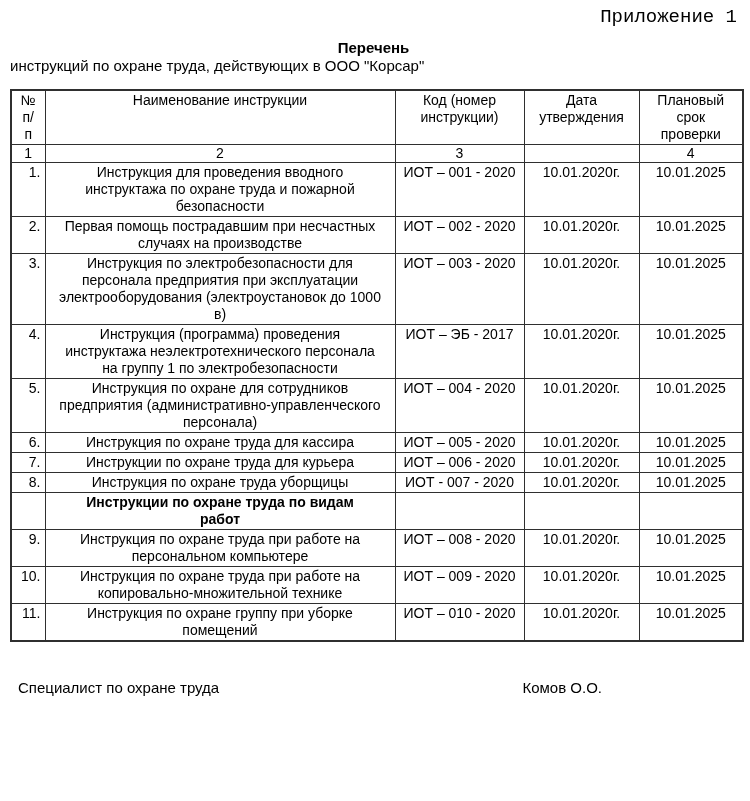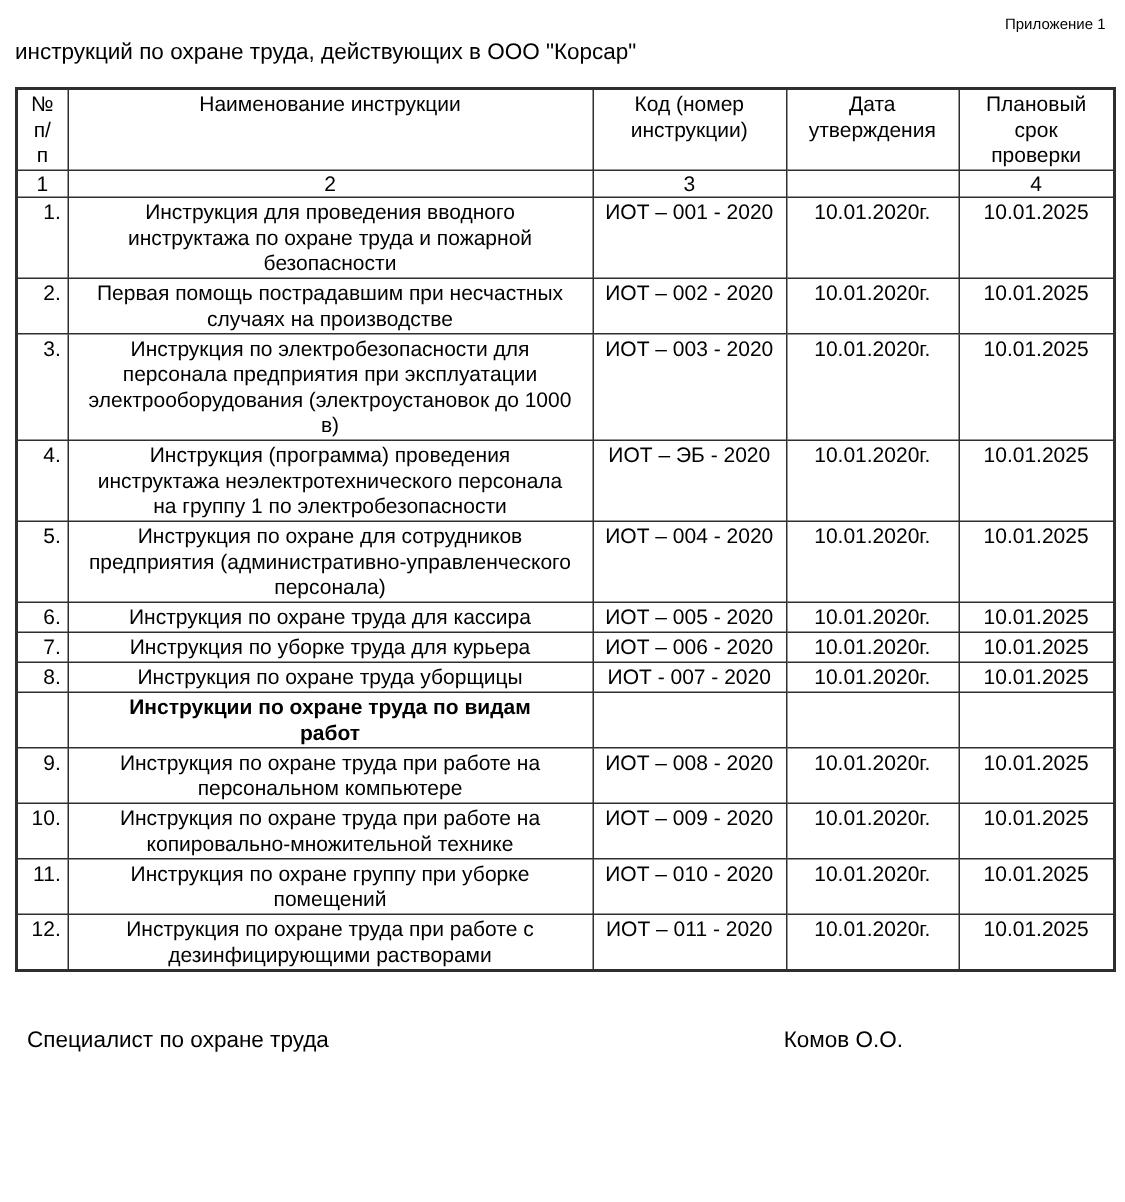--- a/index.html
+++ b/index.html
@@ -3,21 +3,21 @@
 <meta charset="utf-8">
 <style>
   html, body { margin:0; padding:0; }
   body {
     width:750px; height:801px; overflow:hidden;
     background:#ffffff; color:#000;
     font-family:"Liberation Sans", sans-serif;
   }
   .page { padding:8px 13px 0 10px; }
 
-  .appendix { text-align:right; font-size:10px; line-height:18px; }
+  .appendix { text-align:right; font-size:19px; line-height:18px;font-family:Liberation Mono, monospace; }
 
   .doc-title {
     text-align:center; font-weight:bold; font-size:15px;
     margin-top:13px; line-height:18px;
   }
   .doc-subtitle { font-size:15px; line-height:18px; }
 
   table.instr {
     border-collapse:collapse; table-layout:fixed;
     width:732px; margin-top:14px;
@@ -60,20 +60,21 @@
 </style>
 </head>
 <body>
 
 <div class="page">
 
   <div class="appendix">
     <div>Приложение 1</div>
   </div>
 
+  <div class="doc-title">Перечень</div>
   <div class="doc-subtitle">инструкций по охране труда, действующих в ООО "Корсар"</div>
 
   <table class="instr">
     <colgroup>
       <col class="col-num">
         <col class="col-name">
         <col class="col-code">
         <col class="col-date">
         <col class="col-plan">
     </colgroup>
@@ -125,21 +126,21 @@
 в)</td>
           <td class="cell-code">ИОТ – 003 - 2020</td>
           <td class="cell-date">10.01.2020г.</td>
           <td class="cell-plan">10.01.2025</td>
         </tr>
         <tr>
           <td class="cell-num">4.</td>
           <td class="cell-name">Инструкция (программа) проведения
 инструктажа неэлектротехнического персонала
 на группу 1 по электробезопасности</td>
-          <td class="cell-code">ИОТ – ЭБ - 2020</td>
+          <td class="cell-code">ИОТ – ЭБ - 2017</td>
           <td class="cell-date">10.01.2020г.</td>
           <td class="cell-plan">10.01.2025</td>
         </tr>
         <tr>
           <td class="cell-num">5.</td>
           <td class="cell-name">Инструкция по охране для сотрудников
 предприятия (административно-управленческого
 персонала)</td>
           <td class="cell-code">ИОТ – 004 - 2020</td>
           <td class="cell-date">10.01.2020г.</td>
@@ -147,21 +148,21 @@
         </tr>
         <tr>
           <td class="cell-num">6.</td>
           <td class="cell-name">Инструкция по охране труда для кассира</td>
           <td class="cell-code">ИОТ – 005 - 2020</td>
           <td class="cell-date">10.01.2020г.</td>
           <td class="cell-plan">10.01.2025</td>
         </tr>
         <tr>
           <td class="cell-num">7.</td>
-          <td class="cell-name">Инструкция по уборке труда для курьера</td>
+          <td class="cell-name">Инструкции по охране труда для курьера</td>
           <td class="cell-code">ИОТ – 006 - 2020</td>
           <td class="cell-date">10.01.2020г.</td>
           <td class="cell-plan">10.01.2025</td>
         </tr>
         <tr>
           <td class="cell-num">8.</td>
           <td class="cell-name">Инструкция по охране труда уборщицы</td>
           <td class="cell-code">ИОТ - 007 - 2020</td>
           <td class="cell-date">10.01.2020г.</td>
           <td class="cell-plan">10.01.2025</td>
@@ -191,28 +192,20 @@
           <td class="cell-plan">10.01.2025</td>
         </tr>
         <tr>
           <td class="cell-num">11.</td>
           <td class="cell-name">Инструкция по охране группу при уборке
 помещений</td>
           <td class="cell-code">ИОТ – 010 - 2020</td>
           <td class="cell-date">10.01.2020г.</td>
           <td class="cell-plan">10.01.2025</td>
         </tr>
-        <tr>
-          <td class="cell-num">12.</td>
-          <td class="cell-name">Инструкция по охране труда при работе с
-дезинфицирующими растворами</td>
-          <td class="cell-code">ИОТ – 011 - 2020</td>
-          <td class="cell-date">10.01.2020г.</td>
-          <td class="cell-plan">10.01.2025</td>
-        </tr>
       </tbody>
   </table>
 
   <div class="doc-footer">
     <span class="signer-position">Специалист по охране труда</span>
     <span class="signer-name">Комов О.О.</span>
   </div>
 
 </div>
 

